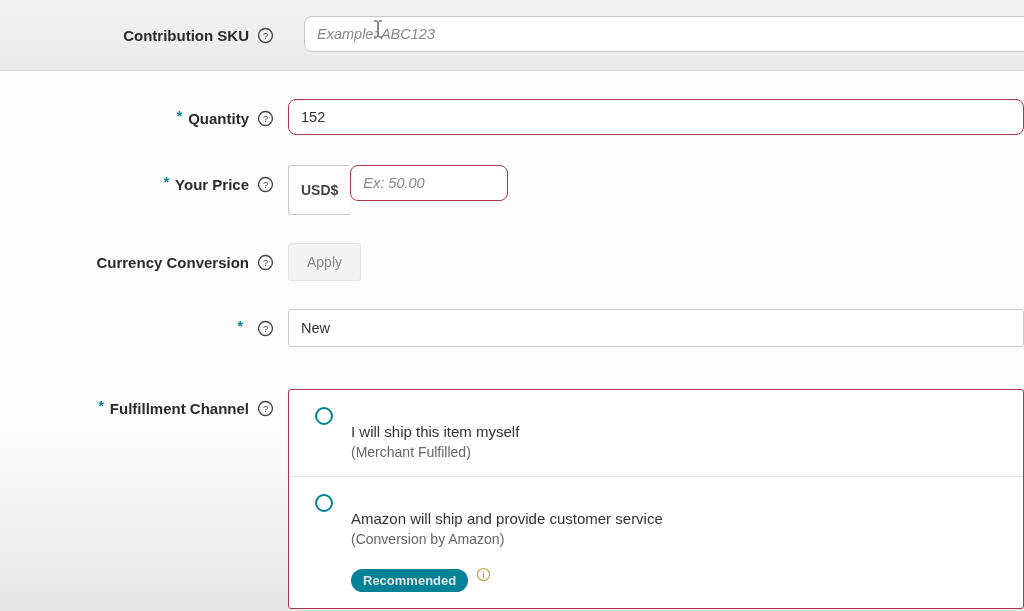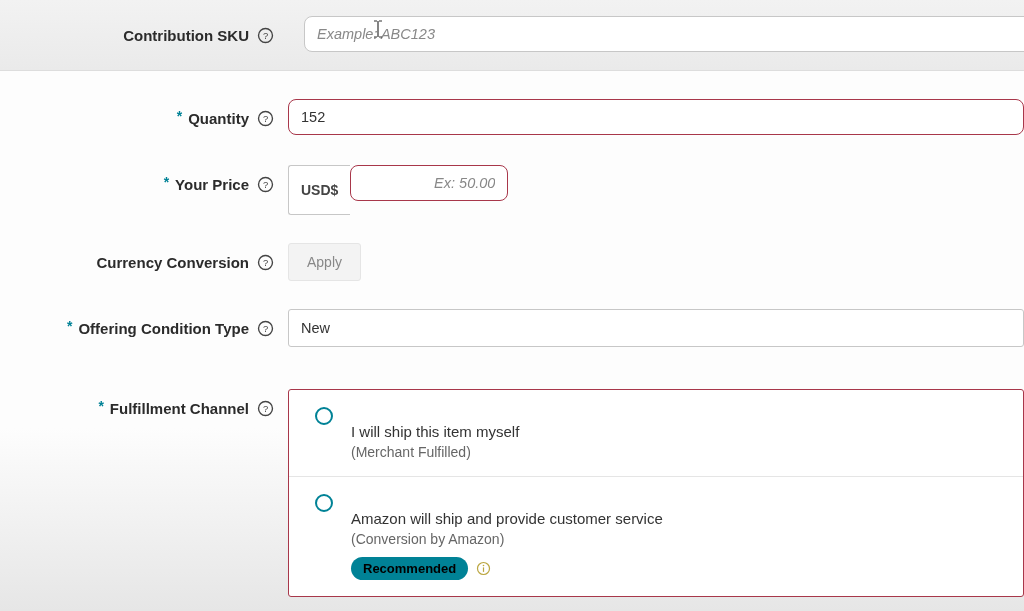--- a/index.html
+++ b/index.html
@@ -85,21 +85,20 @@
     background: #fff;
     display: flex;
     align-items: center;
     padding: 0 12px;
     font-weight: 600;
     color: #444;
   }
   .price-input {
     width: 158px;
     border-radius: 0 3px 3px 0;
-    text-align: right;
   }
   .apply-btn {
     height: 38px;
     padding: 0 18px;
     background: #f3f3f3;
     border: 1px solid #e5e5e5;
     border-radius: 3px;
     color: #888;
     font-size: 14px;
     cursor: pointer;
@@ -149,25 +148,26 @@
     font-size: 14px;
     color: #666;
   }
   .badge-row {
     margin-top: 10px;
     display: flex;
     align-items: center;
   }
   .badge {
     background: #008296;
-    color: #000000;
+    color: #e5e5e5;
     font-size: 13px;
     font-weight: 600;
     padding: 4px 12px;
     border-radius: 12px;
+    margin-top: 12px;
   }
   .badge-info {
     margin-left: 8px;
     display: inline-flex;
   }
   .cursor-caret {
     position: absolute;
     left: 372px;
     top: 20px;
     pointer-events: none;
@@ -242,21 +242,20 @@
     </span>
   </div>
   <div class="input-col">
     <button class="apply-btn">Apply</button>
   </div>
 </div>
 
 <div class="row field-row">
   <div class="label-col">
     <span class="required">*</span>
-    <span class="label-text">Offering Condition Type</span>
     <span class="help-icon">
       <svg width="17" height="17" viewBox="0 0 20 20">
           <circle cx="10" cy="10" r="8.2" fill="none" stroke="#444" stroke-width="1.6"></circle>
           <text x="10" y="14" text-anchor="middle" font-size="11" font-family="Arial" fill="#444">?</text>
         </svg>
     </span>
   </div>
   <div class="input-col">
     <div class="select-like">
       <span>New</span>

